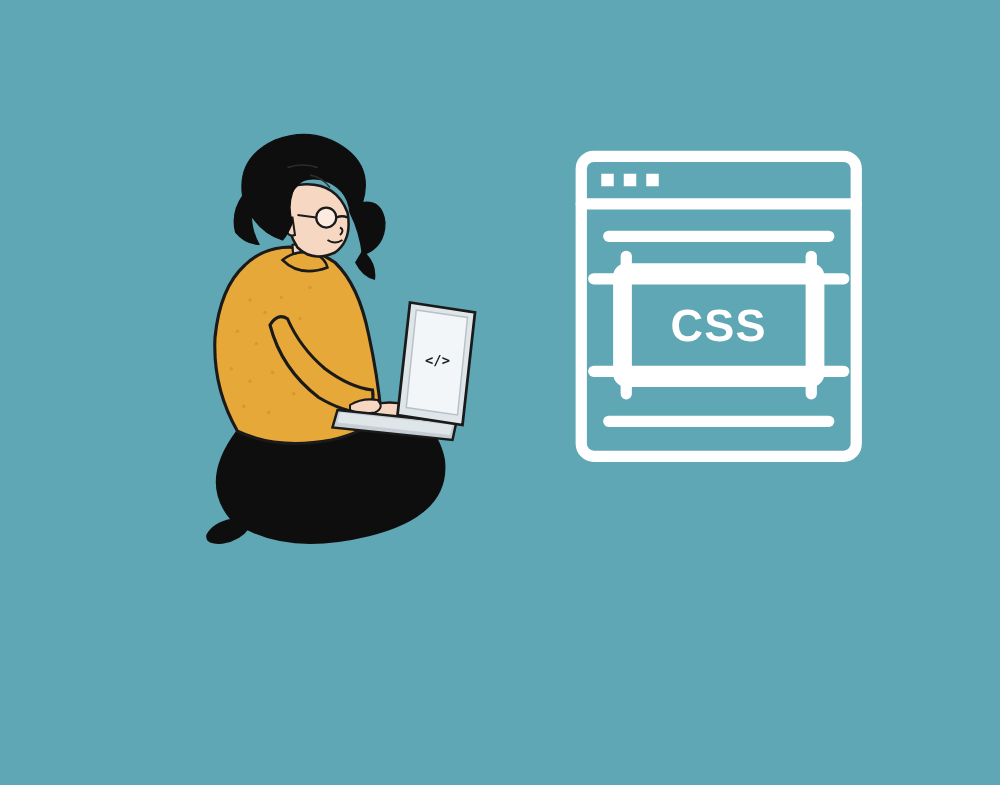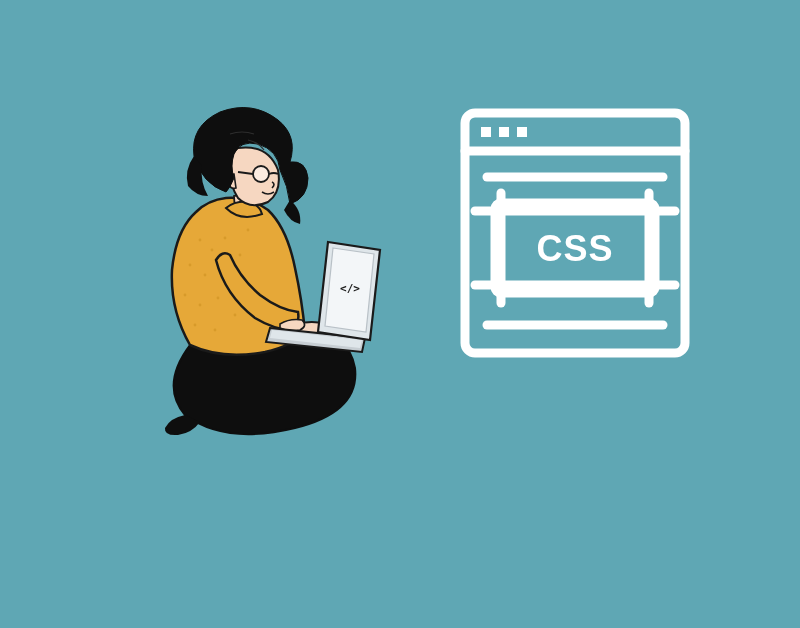--- a/index.html
+++ b/index.html
@@ -19,21 +19,21 @@
   .person-wrap {
     position: absolute;
     left: 130px;
     top: 100px;
     width: 260px;
     height: 340px;
   }
   .browser-icon-wrap {
     position: absolute;
     left: 455px;
-    top: 103px;
+    top: 115px;
     width: 240px;
     height: 260px;
   }
   .css-label {
     fill: #ffffff;
     font-weight: 800;
     font-size: 36px;
     font-family: Arial, Helvetica, sans-serif;
     letter-spacing: 1px;
   }

